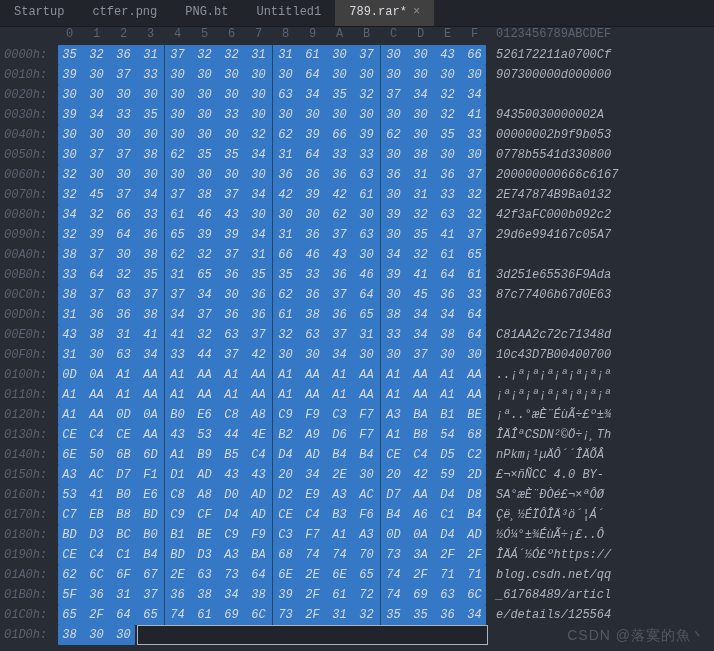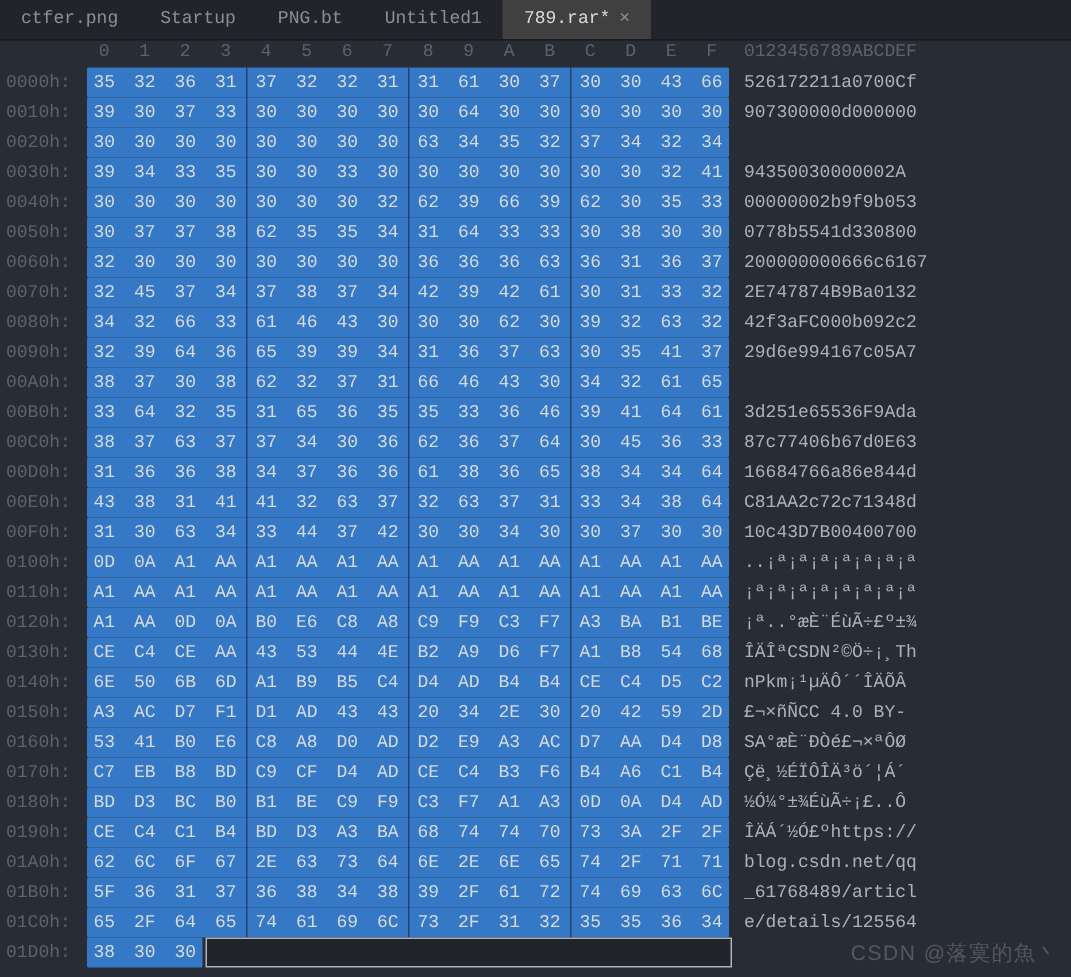--- a/index.html
+++ b/index.html
@@ -59,20 +59,21 @@
     text-align: center;
   }
   .ascii-col {
     padding-left: 8px;
     letter-spacing: 0px;
     white-space: pre;
     text-align: center;
   }
   .data-area {
     position: relative;
+    font-style: italic;
   }
   .row {
     display: flex;
     height: 20px;
     line-height: 20px;
   }
   .row .offset-col {
     color: #5c6370;
   }
   .row .hex-cell {
@@ -118,22 +119,22 @@
   .endcap {
     position:absolute;
     background:#21252b;
     z-index:3;
   }
 </style>
 </head>
 <body>
 
 <div class="tabbar" id="tabbar">
+    <div class="tab"><span>Startup</span></div>
     <div class="tab"><span>ctfer.png</span></div>
-    <div class="tab"><span>Startup</span></div>
     <div class="tab"><span>PNG.bt</span></div>
     <div class="tab"><span>Untitled1</span></div>
     <div class="tab active"><span>789.rar*</span><span class="close">×</span></div>
   </div>
 
 <div class="header-row">
   <div class="offset-col"></div>
   <div class="hex-col" id="hexheader">
       <div class="hex-cell">0</div>
       <div class="hex-cell">1</div>
@@ -486,21 +487,20 @@
         <div class="hex-cell">36</div>
         <div class="hex-cell">61</div>
         <div class="hex-cell">38</div>
         <div class="hex-cell">36</div>
         <div class="hex-cell">65</div>
         <div class="hex-cell">38</div>
         <div class="hex-cell">34</div>
         <div class="hex-cell">34</div>
         <div class="hex-cell">64</div>
       </div>
-      <div class="ascii-col">16684766a86e844d</div>
     </div>
     <div class="row">
       <div class="offset-col">00E0h:</div>
       <div class="hex-col">
         <div class="hex-cell">43</div>
         <div class="hex-cell">38</div>
         <div class="hex-cell">31</div>
         <div class="hex-cell">41</div>
         <div class="hex-cell">41</div>
         <div class="hex-cell">32</div>

